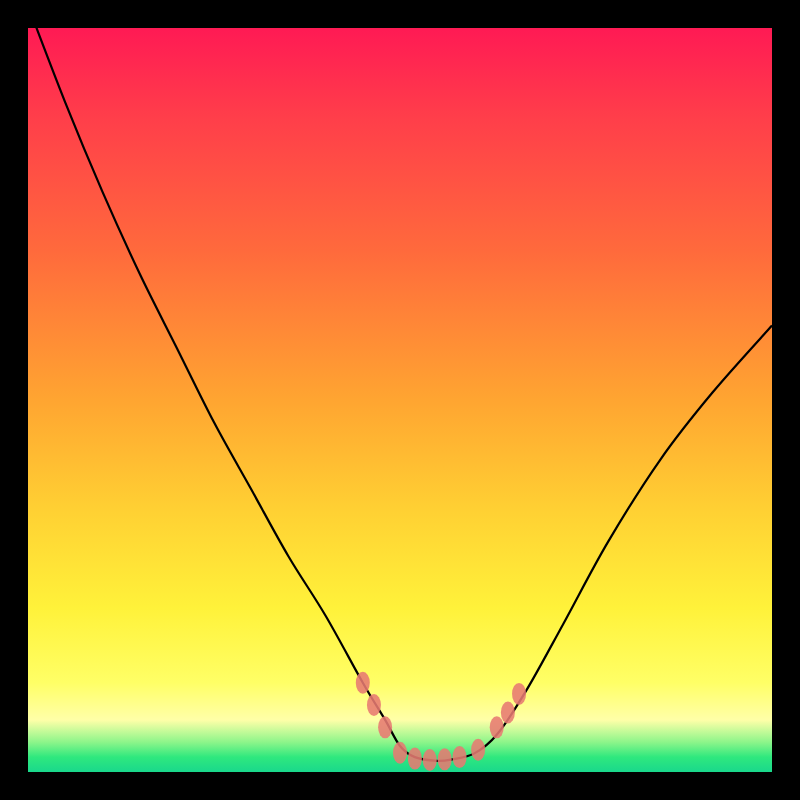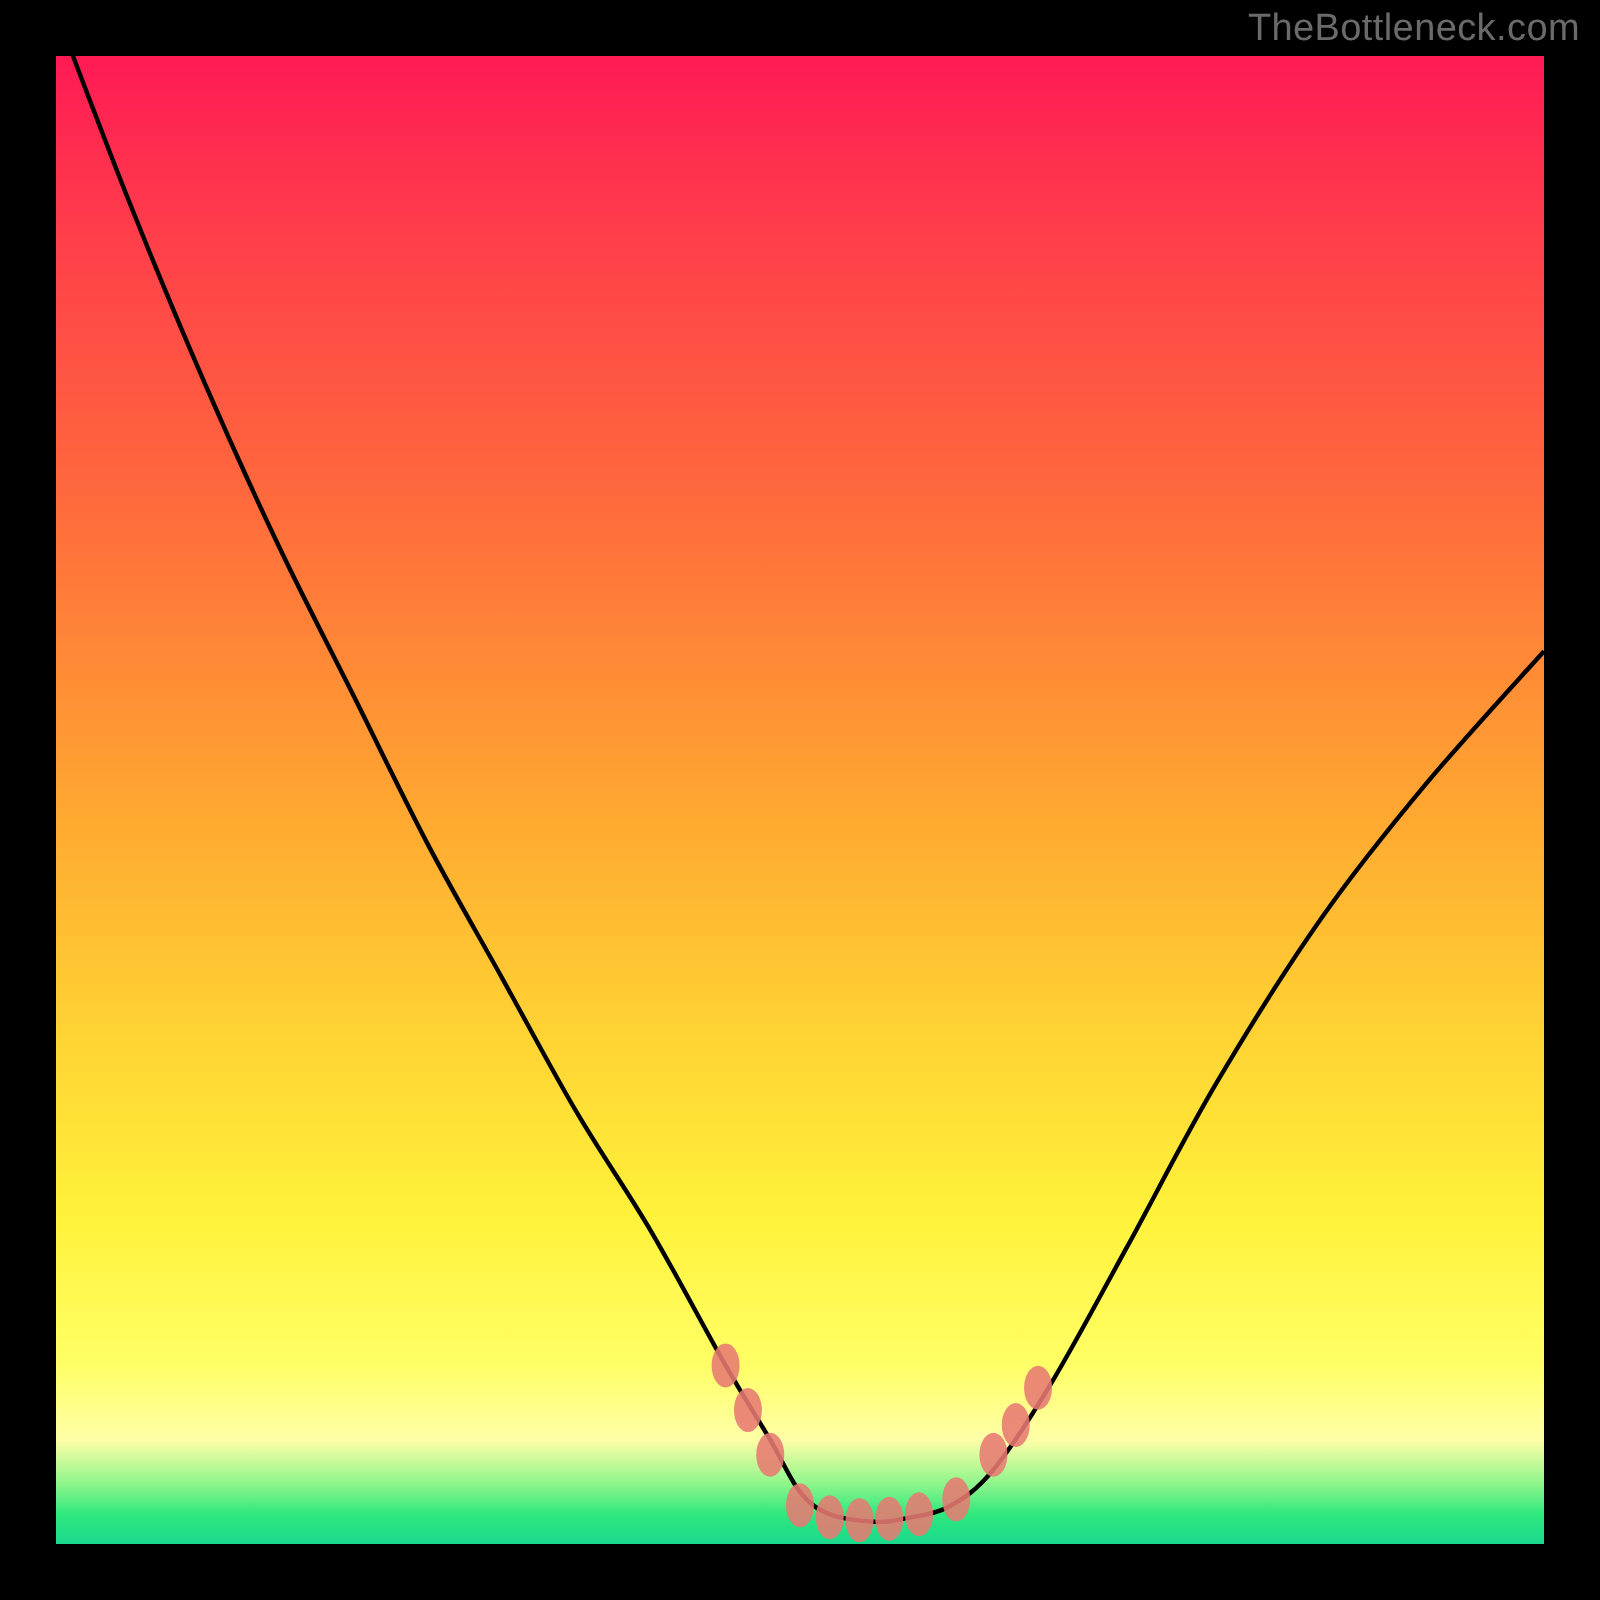--- a/index.html
+++ b/index.html
@@ -77,14 +77,13 @@
           <ellipse cx="401.76000000000005" cy="732.096" rx="7" ry="11" class="dot"></ellipse>
           <ellipse cx="416.64000000000004" cy="731.352" rx="7" ry="11" class="dot"></ellipse>
           <ellipse cx="431.52" cy="729.12" rx="7" ry="11" class="dot"></ellipse>
           <ellipse cx="450.12" cy="721.68" rx="7" ry="11" class="dot"></ellipse>
           <ellipse cx="468.72" cy="699.36" rx="7" ry="11" class="dot"></ellipse>
           <ellipse cx="479.88" cy="684.48" rx="7" ry="11" class="dot"></ellipse>
           <ellipse cx="491.04" cy="665.88" rx="7" ry="11" class="dot"></ellipse>
         </g>
     </svg>
   </div>
-  <div class="attribution">TheBottleneck.com</div>
 </div>
 
 </body></html>

